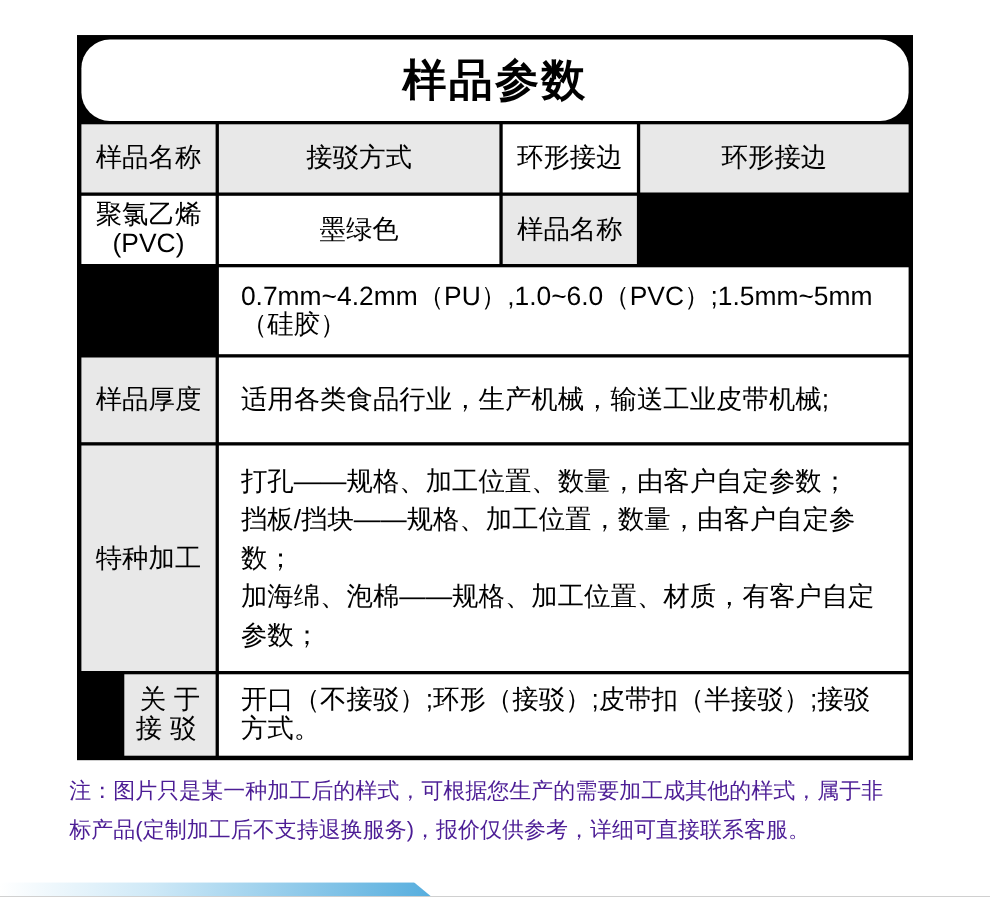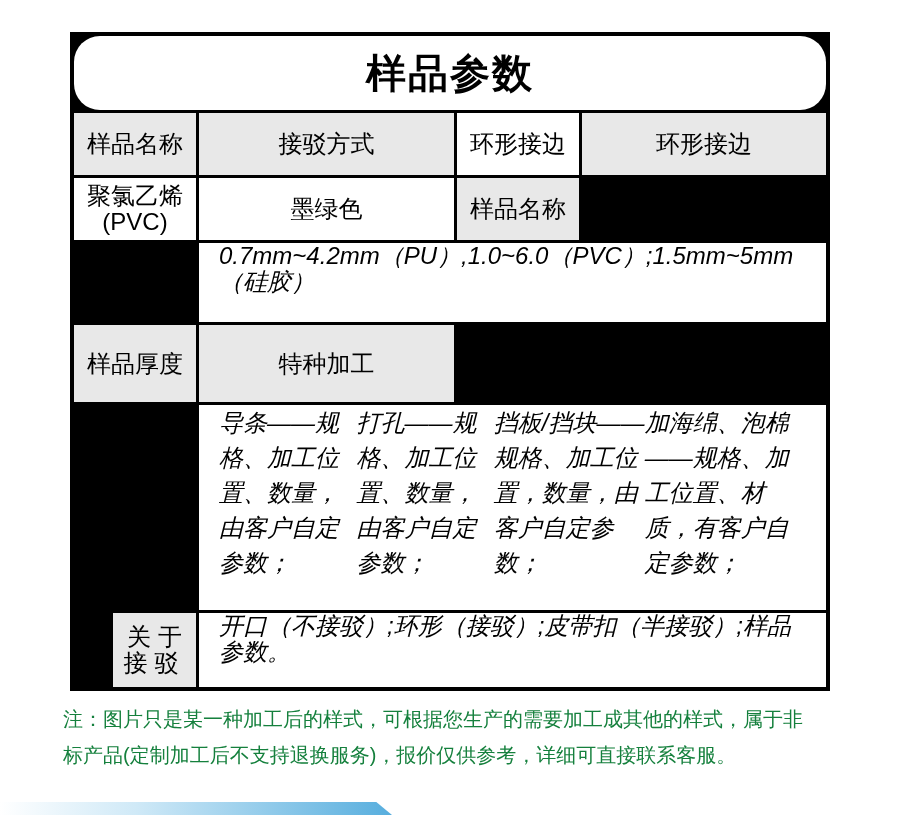--- a/index.html
+++ b/index.html
@@ -49,42 +49,41 @@
   .label-cell {
     background: #e8e8e8;
   }
   .label-spread {
     letter-spacing: 7px;
     text-indent: 7px;
     margin-left: 39px;
   }
   .merged-value {
     grid-column: 2 / -1;
-    flex-direction: row;
+    flex-direction: column;
     align-items: flex-start;
     justify-content: center;
     text-align: left;
     padding: 0 20px;
     box-sizing: border-box;
-    font-style: italic;
   }
   .merged-value .line {
     display: block;
   }
   .loose .line {
     line-height: 35px;
   }
   .note {
     position: absolute;
     left: 63px;
     top: 701px;
     width: 790px;
     font-size: 20px;
     line-height: 36px;
-    color: #15803d;
+    color: #4c1d95;
     text-align: left;
   }
   .decor-bottom-bar {
     position: absolute;
     left: 0;
     bottom: 0;
     width: 392px;
     height: 13px;
     background: linear-gradient(90deg, #ffffff 0%, #cfe9f7 35%, #57aede 100%);
     clip-path: polygon(0 0, 96% 0, 100% 100%, 0 100%);
@@ -106,32 +105,34 @@
     <div class="cell label-cell">环形接边</div>
     <div class="cell">聚氯乙烯(PVC)</div>
     <div class="cell">墨绿色</div>
 
     <div class="cell label-cell">样品名称</div>
     <div class="cell merged-value">
       <span class="line">0.7mm~4.2mm（PU）,1.0~6.0（PVC）;1.5mm~5mm（硅胶）</span>
     </div>
 
     <div class="cell label-cell">样品厚度</div>
+    <div class="cell merged-value">
+      <span class="line">适用各类食品行业，生产机械，输送工业皮带机械;</span>
+    </div>
 
     <div class="cell label-cell">特种加工</div>
     <div class="cell merged-value loose">
-      <span class="line">导条——规格、加工位置、数量，由客户自定参数；</span>
       <span class="line">打孔——规格、加工位置、数量，由客户自定参数；</span>
       <span class="line">挡板/挡块——规格、加工位置，数量，由客户自定参数；</span>
       <span class="line">加海绵、泡棉——规格、加工位置、材质，有客户自定参数；</span>
     </div>
 
     <div class="cell label-cell label-spread">关于接驳</div>
     <div class="cell merged-value">
-      <span class="line">开口（不接驳）;环形（接驳）;皮带扣（半接驳）;样品参数。</span>
+      <span class="line">开口（不接驳）;环形（接驳）;皮带扣（半接驳）;接驳方式。</span>
     </div>
 
   </div>
 
   <div class="note">
     <div>注：图片只是某一种加工后的样式，可根据您生产的需要加工成其他的样式，属于非</div>
     <div>标产品(定制加工后不支持退换服务)，报价仅供参考，详细可直接联系客服。</div>
   </div>
 
   <div class="decor-bottom-bar"></div>

